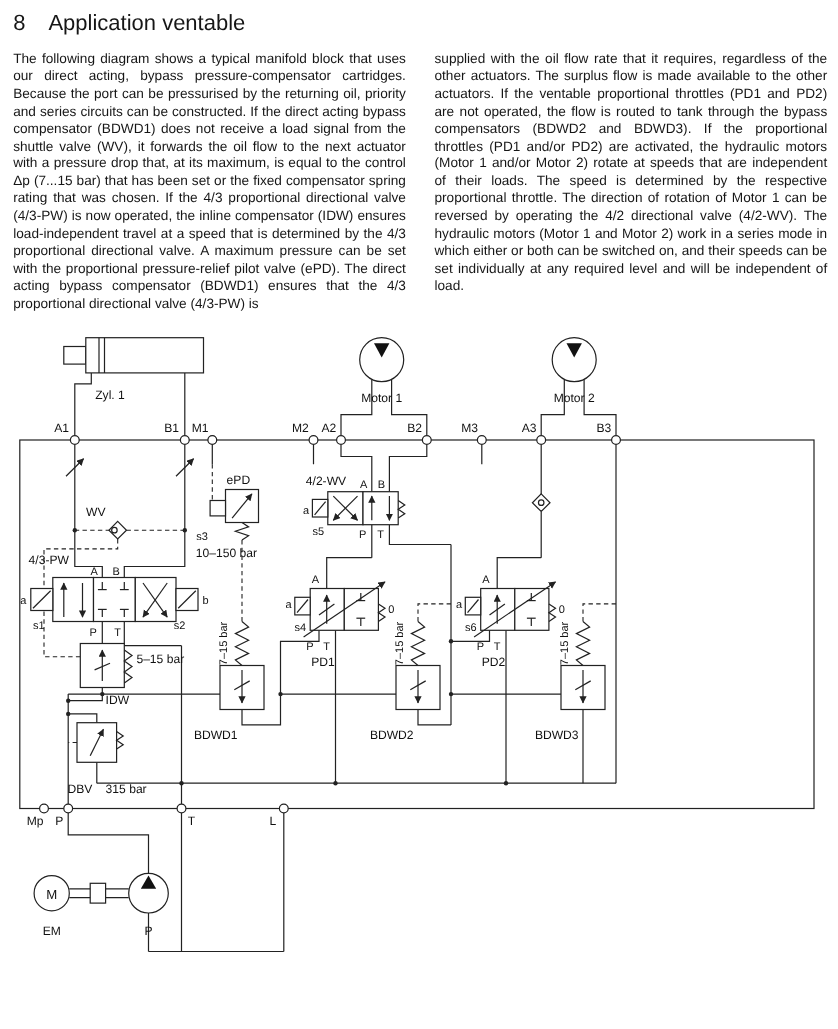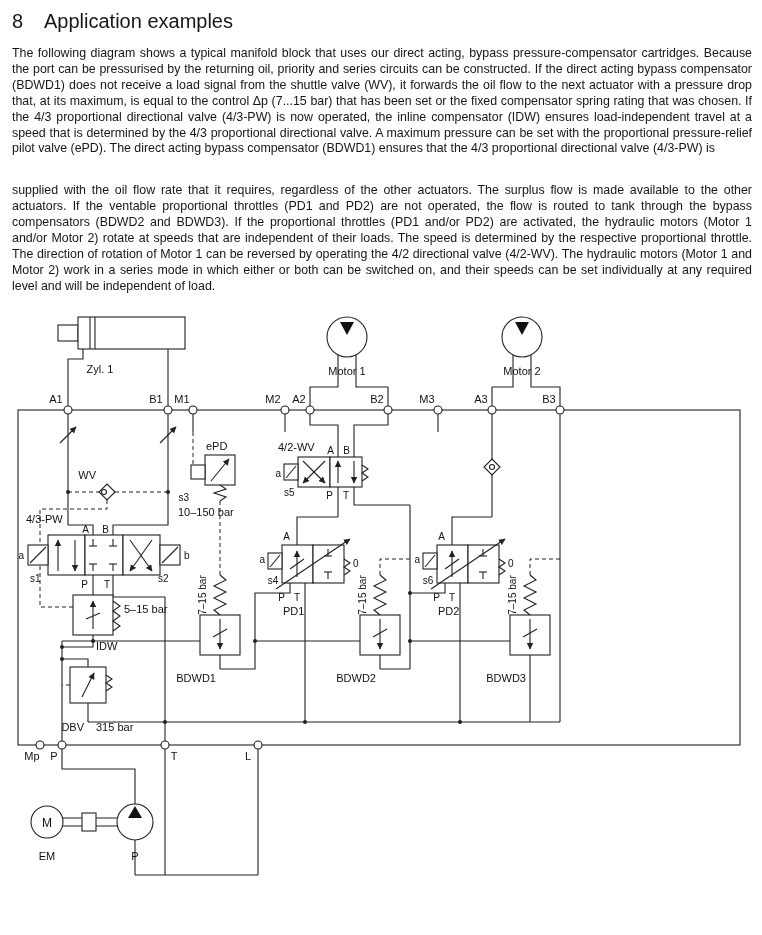--- a/index.html
+++ b/index.html
@@ -1,41 +1,41 @@
 <!DOCTYPE html>
 <html><head>
 <meta charset="utf-8">
 <style>
   html,body{margin:0;padding:0;background:#ffffff;}
   .page{width:762px;height:935px;background:#ffffff;color:#161616;
         font-family:"Liberation Sans","DejaVu Sans",sans-serif;overflow:hidden;}
   .hdr{display:flex;align-items:baseline;padding:10px 10px 0 12px;font-size:20px;}
   .hdr .num{width:32px;}
-  .cols{display:flex;gap:26px;padding:0 10px 0 12px;margin-top:13px;flex-direction:column;}
+  .cols{display:flex;gap:26px;padding:0 10px 0 12px;margin-top:13px;}
   .col{flex:1;font-size:12.4px;line-height:15.9px;text-align:justify;}
   svg{display:block;margin-top:12px;}
   .ln{fill:none;stroke:#222;stroke-width:1.1;}
   .dsh{fill:none;stroke:#222;stroke-width:1;stroke-dasharray:4 3;}
   .bx{fill:#ffffff;stroke:#222;stroke-width:1.1;}
   .prt{fill:#ffffff;stroke:#222;stroke-width:1.1;}
   .dot{fill:#222;stroke:none;}
   .sym{fill:#111;stroke:none;}
   text{fill:#111;stroke:none;font-family:"Liberation Sans","DejaVu Sans",sans-serif;}
   .t11{font-size:11px;}
   .t10{font-size:10px;}
   .t12{font-size:12px;}
 </style>
 </head>
 <body>
 
 <div class="page">
 
   <div class="hdr">
     <span class="num">8</span>
-    <span>Application examples</span>
+    <span>Application ventable</span>
   </div>
 
   <div class="cols">
     <p class="col" style="margin:0">The following diagram shows a typical manifold block that uses our direct acting, bypass pressure-compensator cartridges. Because the port can be pressurised by the returning oil, priority and series circuits can be constructed. If the direct acting bypass compensator (BDWD1) does not receive a load signal from the shuttle valve (WV), it forwards the oil flow to the next actuator with a pressure drop that, at its maximum, is equal to the control Δp (7...15 bar) that has been set or the fixed compensator spring rating that was chosen. If the 4/3 proportional directional valve (4/3-PW) is now operated, the inline compensator (IDW) ensures load-independent travel at a speed that is determined by the 4/3 proportional directional valve. A maximum pressure can be set with the proportional pressure-relief pilot valve (ePD). The direct acting bypass compensator (BDWD1) ensures that the 4/3 proportional directional valve (4/3-PW) is</p>
     <p class="col" style="margin:0">supplied with the oil flow rate that it requires, regardless of the other actuators. The surplus flow is made available to the other actuators. If the ventable proportional throttles (PD1 and PD2) are not operated, the flow is routed to tank through the bypass compensators (BDWD2 and BDWD3). If the proportional throttles (PD1 and/or PD2) are activated, the hydraulic motors (Motor 1 and/or Motor 2) rotate at speeds that are independent of their loads. The speed is determined by the respective proportional throttle. The direction of rotation of Motor 1 can be reversed by operating the 4/2 directional valve (4/2-WV). The hydraulic motors (Motor 1 and Motor 2) work in a series mode in which either or both can be switched on, and their speeds can be set individually at any required level and will be independent of load.</p>
   </div>
 
   <svg width="762" height="575" viewBox="0 0 762 575">
     <defs>
       <marker id="arw" markerWidth="7" markerHeight="7" refX="5.5" refY="3" orient="auto">

